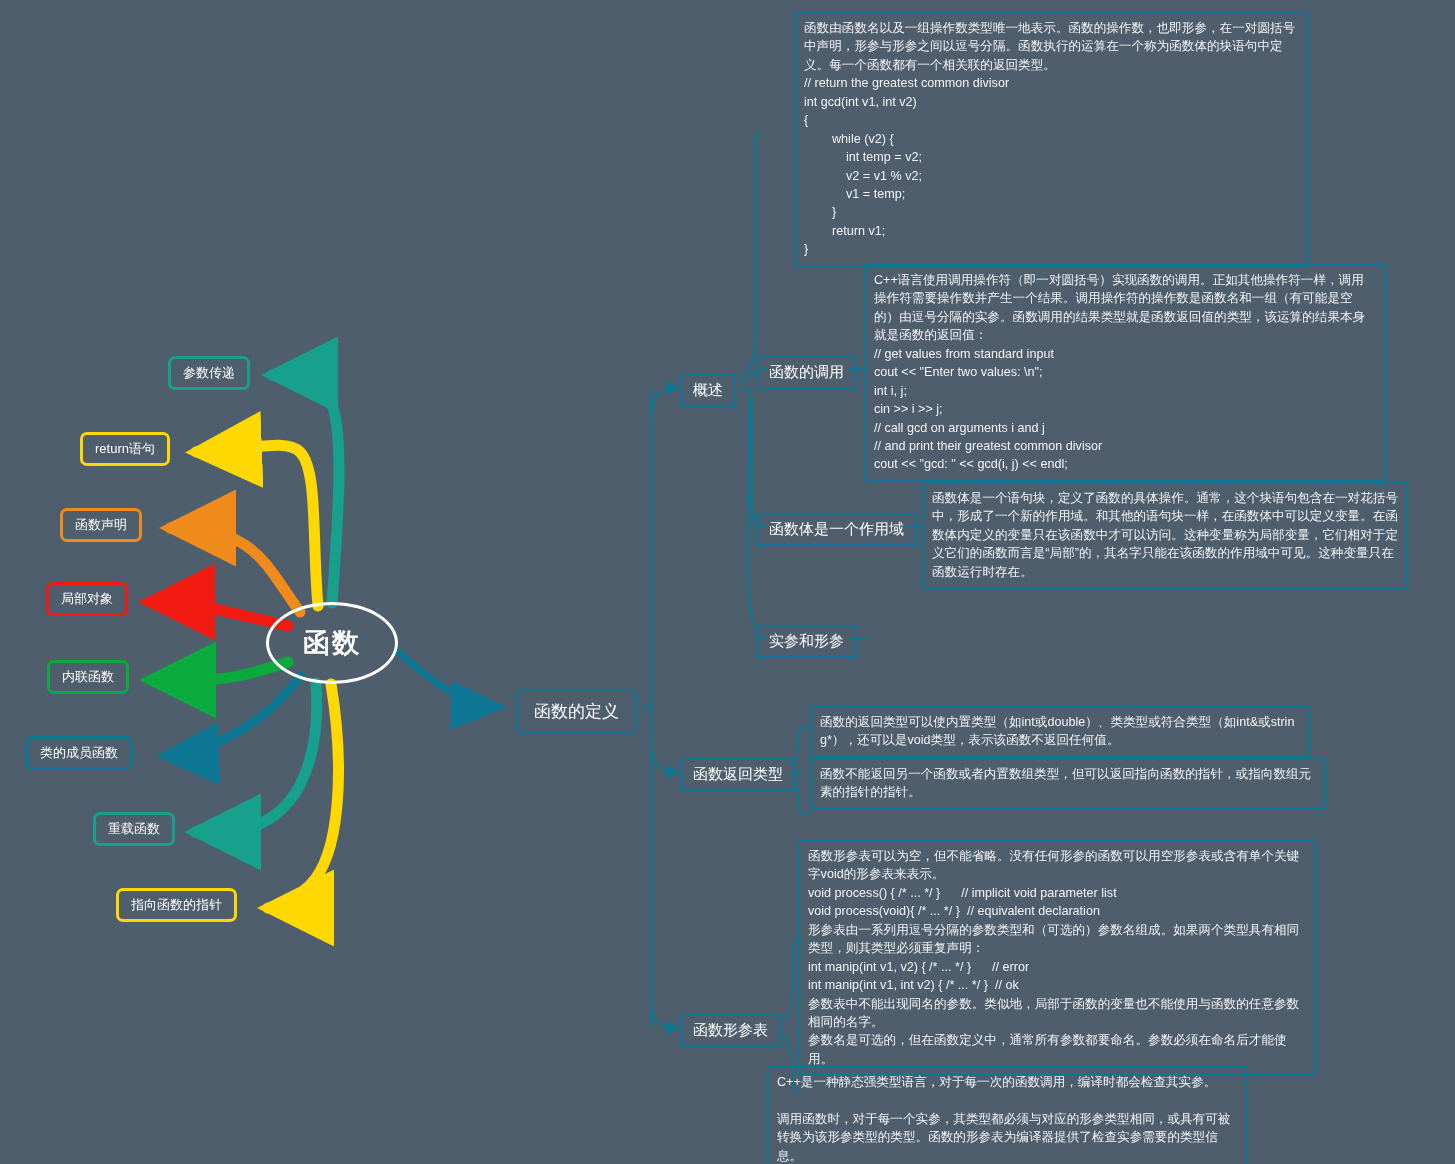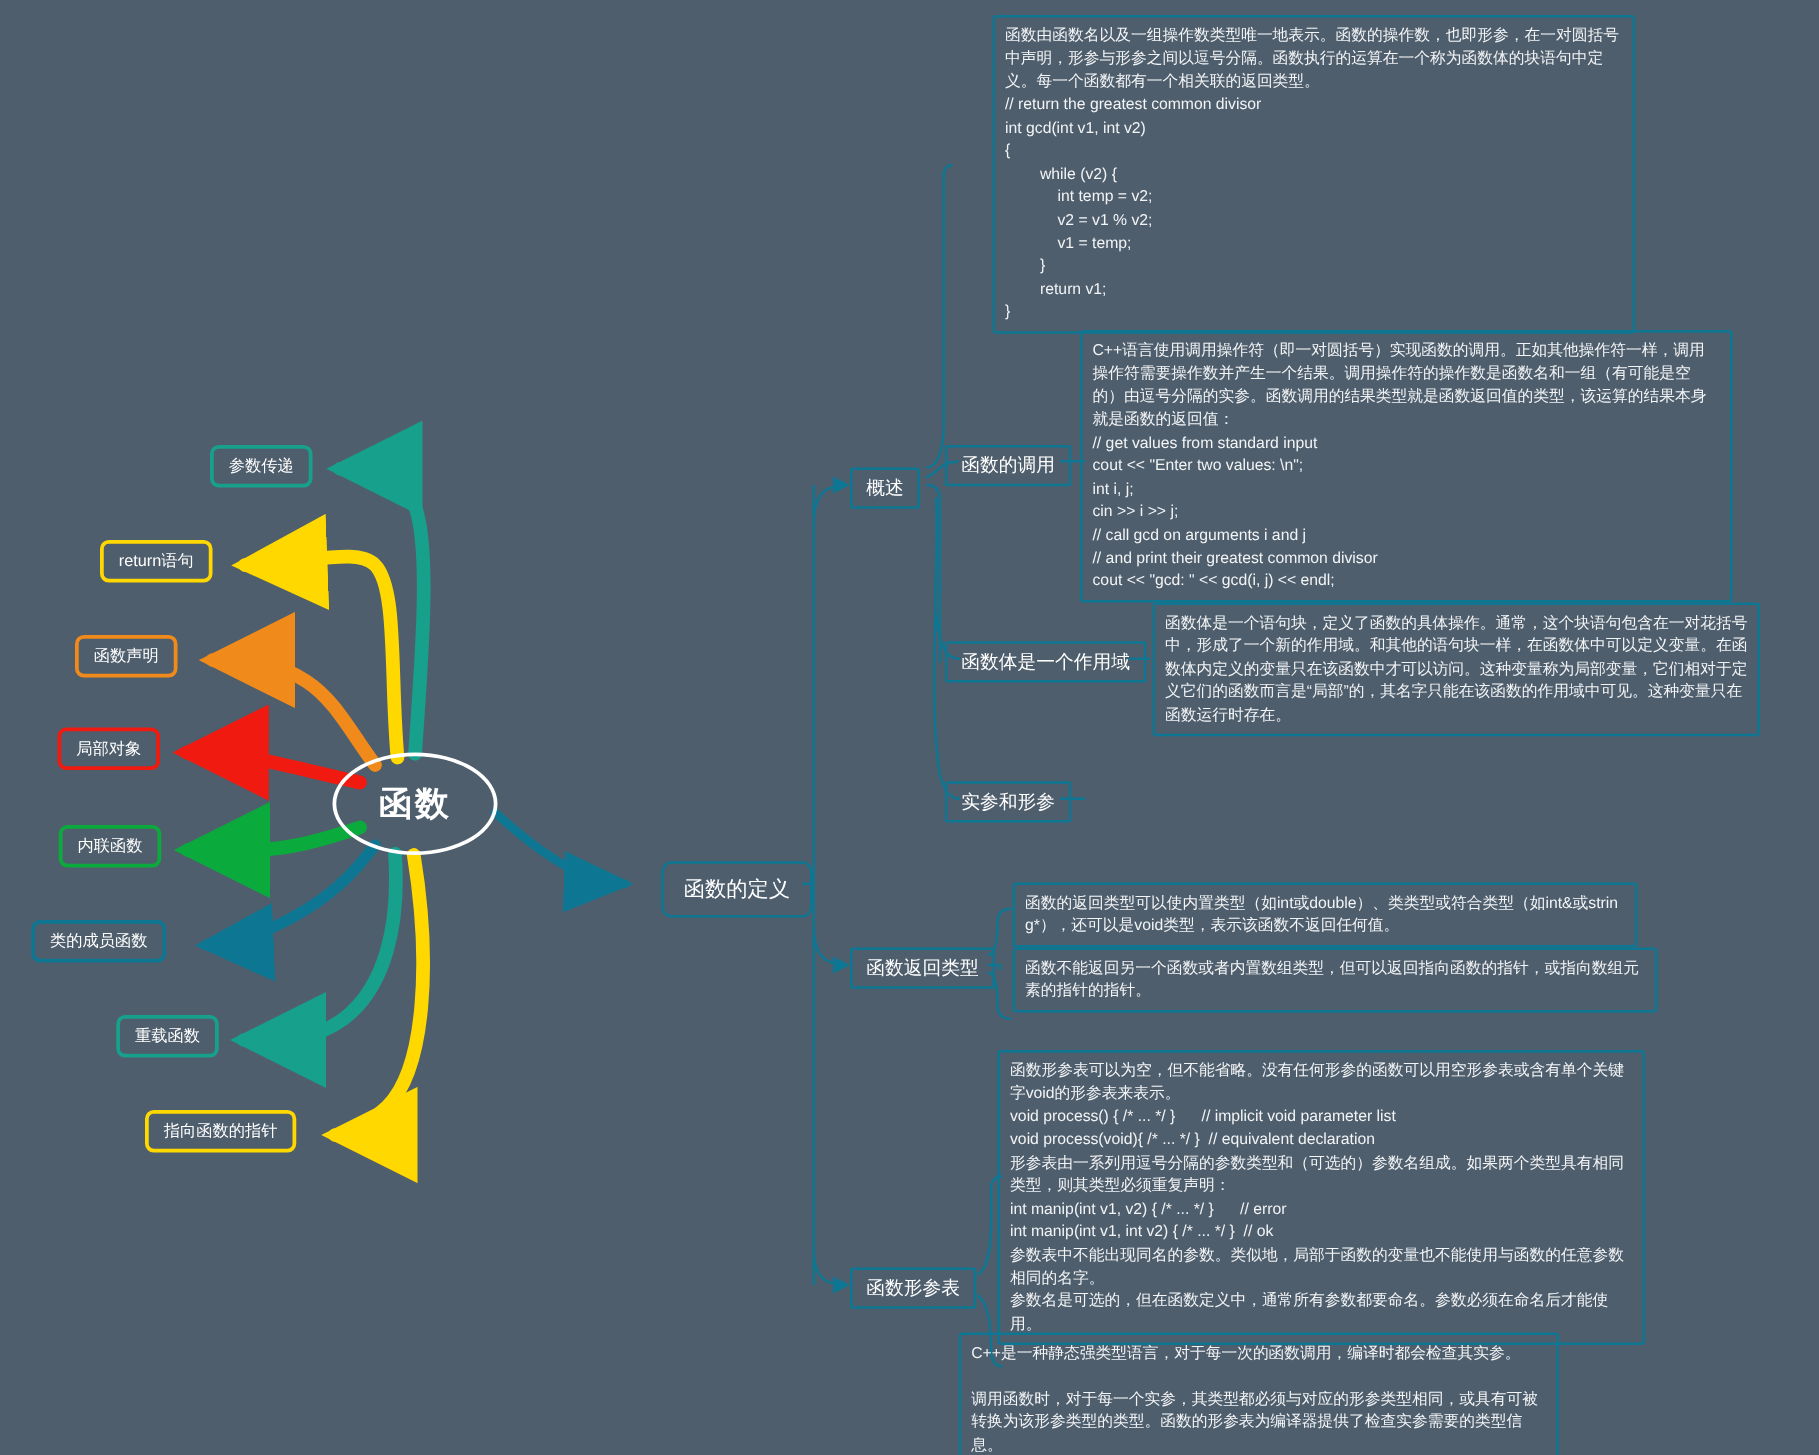--- a/index.html
+++ b/index.html
@@ -175,21 +175,21 @@
   </div>
 
   <div class="node leaf" style="left:93px;top:812px;border-color:#17a08c;">
     <span>重载函数</span>
   </div>
 
   <div class="node leaf" style="left:116px;top:888px;border-color:#ffd800;">
     <span>指向函数的指针</span>
   </div>
 
-  <div class="node mid rounded" style="left:516px;top:689px;margin-left:13px;">
+  <div class="node mid rounded" style="left:516px;top:689px;">
     <span>函数的定义</span>
   </div>
 
   <div class="node mid" style="left:680px;top:374px;">
     <span>概述</span>
   </div>
 
   <div class="node mid" style="left:680px;top:758px;">
     <span>函数返回类型</span>
   </div>

